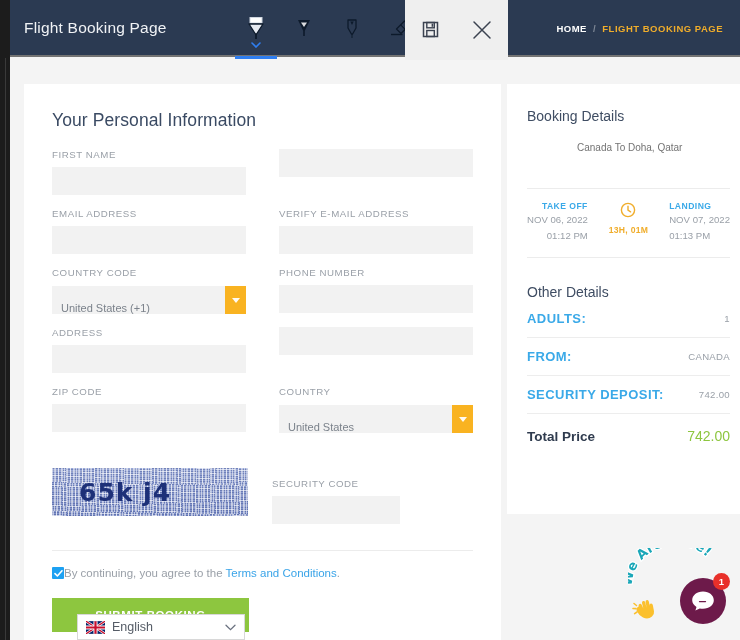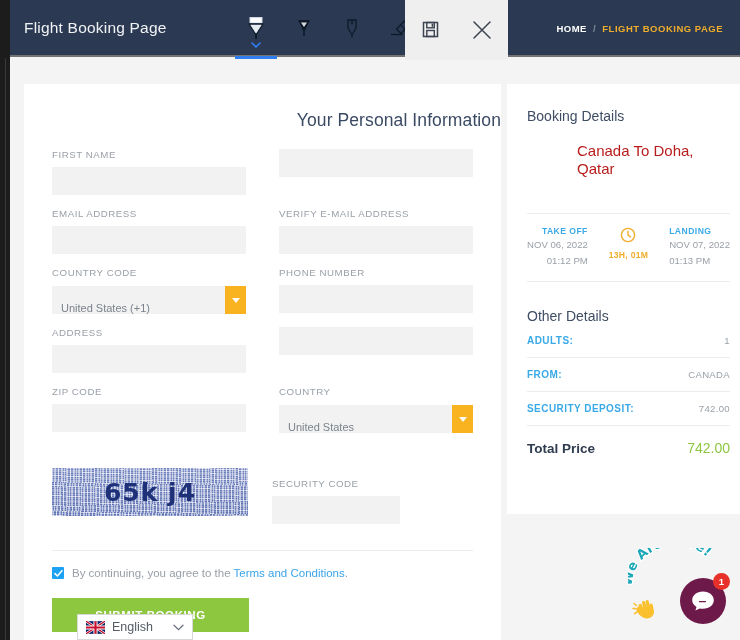--- a/index.html
+++ b/index.html
@@ -65,21 +65,21 @@
 
   
   .page { position: absolute; left: 10px; top: 59px; width: 730px; height: 581px; background: #f4f4f4; overflow: hidden; }
 
   .form-card {
     position: absolute; left: 14px; top: 25px; width: 477px; min-height: 560px;
     background: #ffffff;
   }
   .form-card h2 {
     margin: 26px 0 0 28px; font-size: 17.5px; font-weight: normal;
-    color: #3a4a63; letter-spacing: .1px; text-align: right;
+    color: #3a4a63; letter-spacing: .1px;
   }
   .fields { padding: 18px 28px 0 28px; }
   .row { display: flex; gap: 33px; margin-bottom: 13px; }
   .field { flex: 1; min-width: 0; }
   .flabel {
     display: block; font-size: 9.7px; color: #9aa0a8; letter-spacing: .55px;
     margin-bottom: 7px; text-transform: uppercase;
   }
   .finput {
     width: 100%; height: 28px; background: #f2f2f2; border: none;
@@ -98,39 +98,39 @@
   .fselect .arrow i {
     display: block; width: 0; height: 0;
     border-left: 4px solid transparent; border-right: 4px solid transparent;
     border-top: 5px solid #fff; opacity: .95;
   }
 
   .captcha-sec { display: flex; gap: 24px; padding: 22px 28px 0 28px; align-items: flex-start; }
   .captcha-img {
     width: 196px; height: 48px; position: relative; overflow: hidden;
     background: #8a9bd0;
-    display: flex; align-items: center; justify-content: center;
+    display: flex; align-items: center;  padding-left: 27px;
   }
   .captcha-noise {
     position: absolute; inset: 0;
     background:
       repeating-linear-gradient(92deg, rgba(255,255,255,.55) 0 1px, rgba(255,255,255,0) 1px 3px),
       repeating-linear-gradient(87deg, rgba(255,255,255,.45) 0 1px, rgba(255,255,255,0) 1px 4px),
       repeating-linear-gradient(178deg, rgba(40,60,130,.35) 0 1px, rgba(255,255,255,0) 1px 2px),
       repeating-linear-gradient(3deg, rgba(255,255,255,.5) 0 1px, rgba(255,255,255,0) 1px 5px),
       linear-gradient(#9aa9d8, #8091c9);
   }
   .captcha-text {
     position: relative; z-index: 2;
     font-family: "DejaVu Sans", sans-serif; font-weight: bold;
     font-size: 25px; color: #1d3078; letter-spacing: 1px;
   }
   .sep-line { margin: 26px 28px 0 28px; height: 1px; background: #ececec; }
 
-  .terms { display: flex; align-items: center; gap: 8px; padding: 16px 28px 0 28px; }
+  .terms { display: flex; align-items: center; padding: 16px 28px 0 28px; }
   .cbox {
     width: 12px; height: 12px; background: #1da1f2; border-radius: 1px;
     display: flex; align-items: center; justify-content: center; cursor: pointer; flex: none;
   }
   .cbox svg { display: block; }
   .terms-txt { font-size: 11.5px; color: #9aa0a8; }
   .terms-txt a { color: #3aa4e8; text-decoration: none; }
 
   .submit-btn {
     margin: 19px 0 0 28px; width: 197px; height: 34px;
@@ -141,21 +141,21 @@
 
   
   .side-card {
     position: absolute; left: 497px; top: 25px; width: 243px; height: 430px;
     background: #ffffff;
   }
   .side-card h3 {
     margin: 24px 0 0 20px; font-size: 14px; font-weight: normal; color: #3f4d63;
   }
   .route {
-    margin: 18px 20px 0 70px; font-size: 15px; color: #b91c1c; line-height: 1.22;
+    margin: 18px 20px 0 70px; font-size: 10px; color: #737373; line-height: 1.22;
   }
   .fl-divider { margin: 34px 20px 0 20px; height: 1px; background: #ececec; }
   .flight-row {
     display: flex; justify-content: space-between; align-items: flex-start;
     margin: 12px 20px 0 20px;
   }
   .fcol { text-align: right; }
   .fcol.left { text-align: right; }
   .fcol .ttl { font-size: 8.6px; font-weight: bold; color: #3aa9e8; letter-spacing: .45px; }
   .fcol .d1, .fcol .d2 { font-size: 9.6px; color: #9aa0a8; line-height: 1.45; margin-top: 2px; }
@@ -163,21 +163,21 @@
   .fmid .dur { font-size: 8.6px; font-weight: bold; color: #f0ad2b; letter-spacing: .3px; margin-top: 3px; }
 
   .other-h {
     margin: 26px 0 0 20px; font-size: 14px; font-weight: normal; color: #3f4d63;
   }
   .det-row {
     display: flex; justify-content: space-between; align-items: center;
     margin: 0 20px; padding: 11px 0 11px 0; border-bottom: 1px solid #ededed;
   }
   .det-row:first-of-type { border-top: 1px solid #ededed; margin-top: 12px; }
-  .det-k { font-size: 10px; font-weight: bold; color: #3aa9e8; letter-spacing: .45px; }
+  .det-k { font-size: 13px; font-weight: bold; color: #3aa9e8; letter-spacing: .45px; }
   .det-v { font-size: 9.6px; color: #9aa0a8; letter-spacing: .3px; }
   .total-row {
     display: flex; justify-content: space-between; align-items: baseline;
     margin: 0 20px; padding: 14px 0 0 0; gap: 48px;
   }
   .total-k { font-size: 13.5px; font-weight: bold; color: #2f3b4e; }
   .total-v { font-size: 14px; color: #8dc63f; }
 
   
   .chat-wrap { position: absolute; right: 2px; bottom: 4px; width: 108px; height: 92px; z-index: 25; }
@@ -189,21 +189,21 @@
   .chat-badge {
     position: absolute; right: 8px; bottom: 46px; width: 17px; height: 17px;
     border-radius: 50%; background: #e8302a; color: #fff; font-size: 9.5px; font-weight: bold;
     display: flex; align-items: center; justify-content: center; z-index: 3;
   }
   .chat-label { position: absolute; right: 26px; bottom: 46px; width: 84px; height: 42px; }
   .chat-hand { position: absolute; left: 2px; bottom: 14px; }
 
   
   .lang-sel {
-    position: absolute; left: 67px; bottom: 0; width: 116px; height: 26px;
+    position: absolute; left: 67px; bottom: 0; width: 168px; height: 26px;
     background: #ffffff; border: 1px solid #d8d8d8;
     display: flex; align-items: center; gap: 7px; padding: 12px 8px; z-index: 35;
     cursor: pointer;
   }
   .lang-flag { width: 19px; height: 13px; flex: none; }
   .lang-name { font-size: 12.5px; color: #555c66; flex: 1; }
   .lang-chev { width: 11px; height: 7px; flex: none; }
 </style>
 </head>
 <body>

